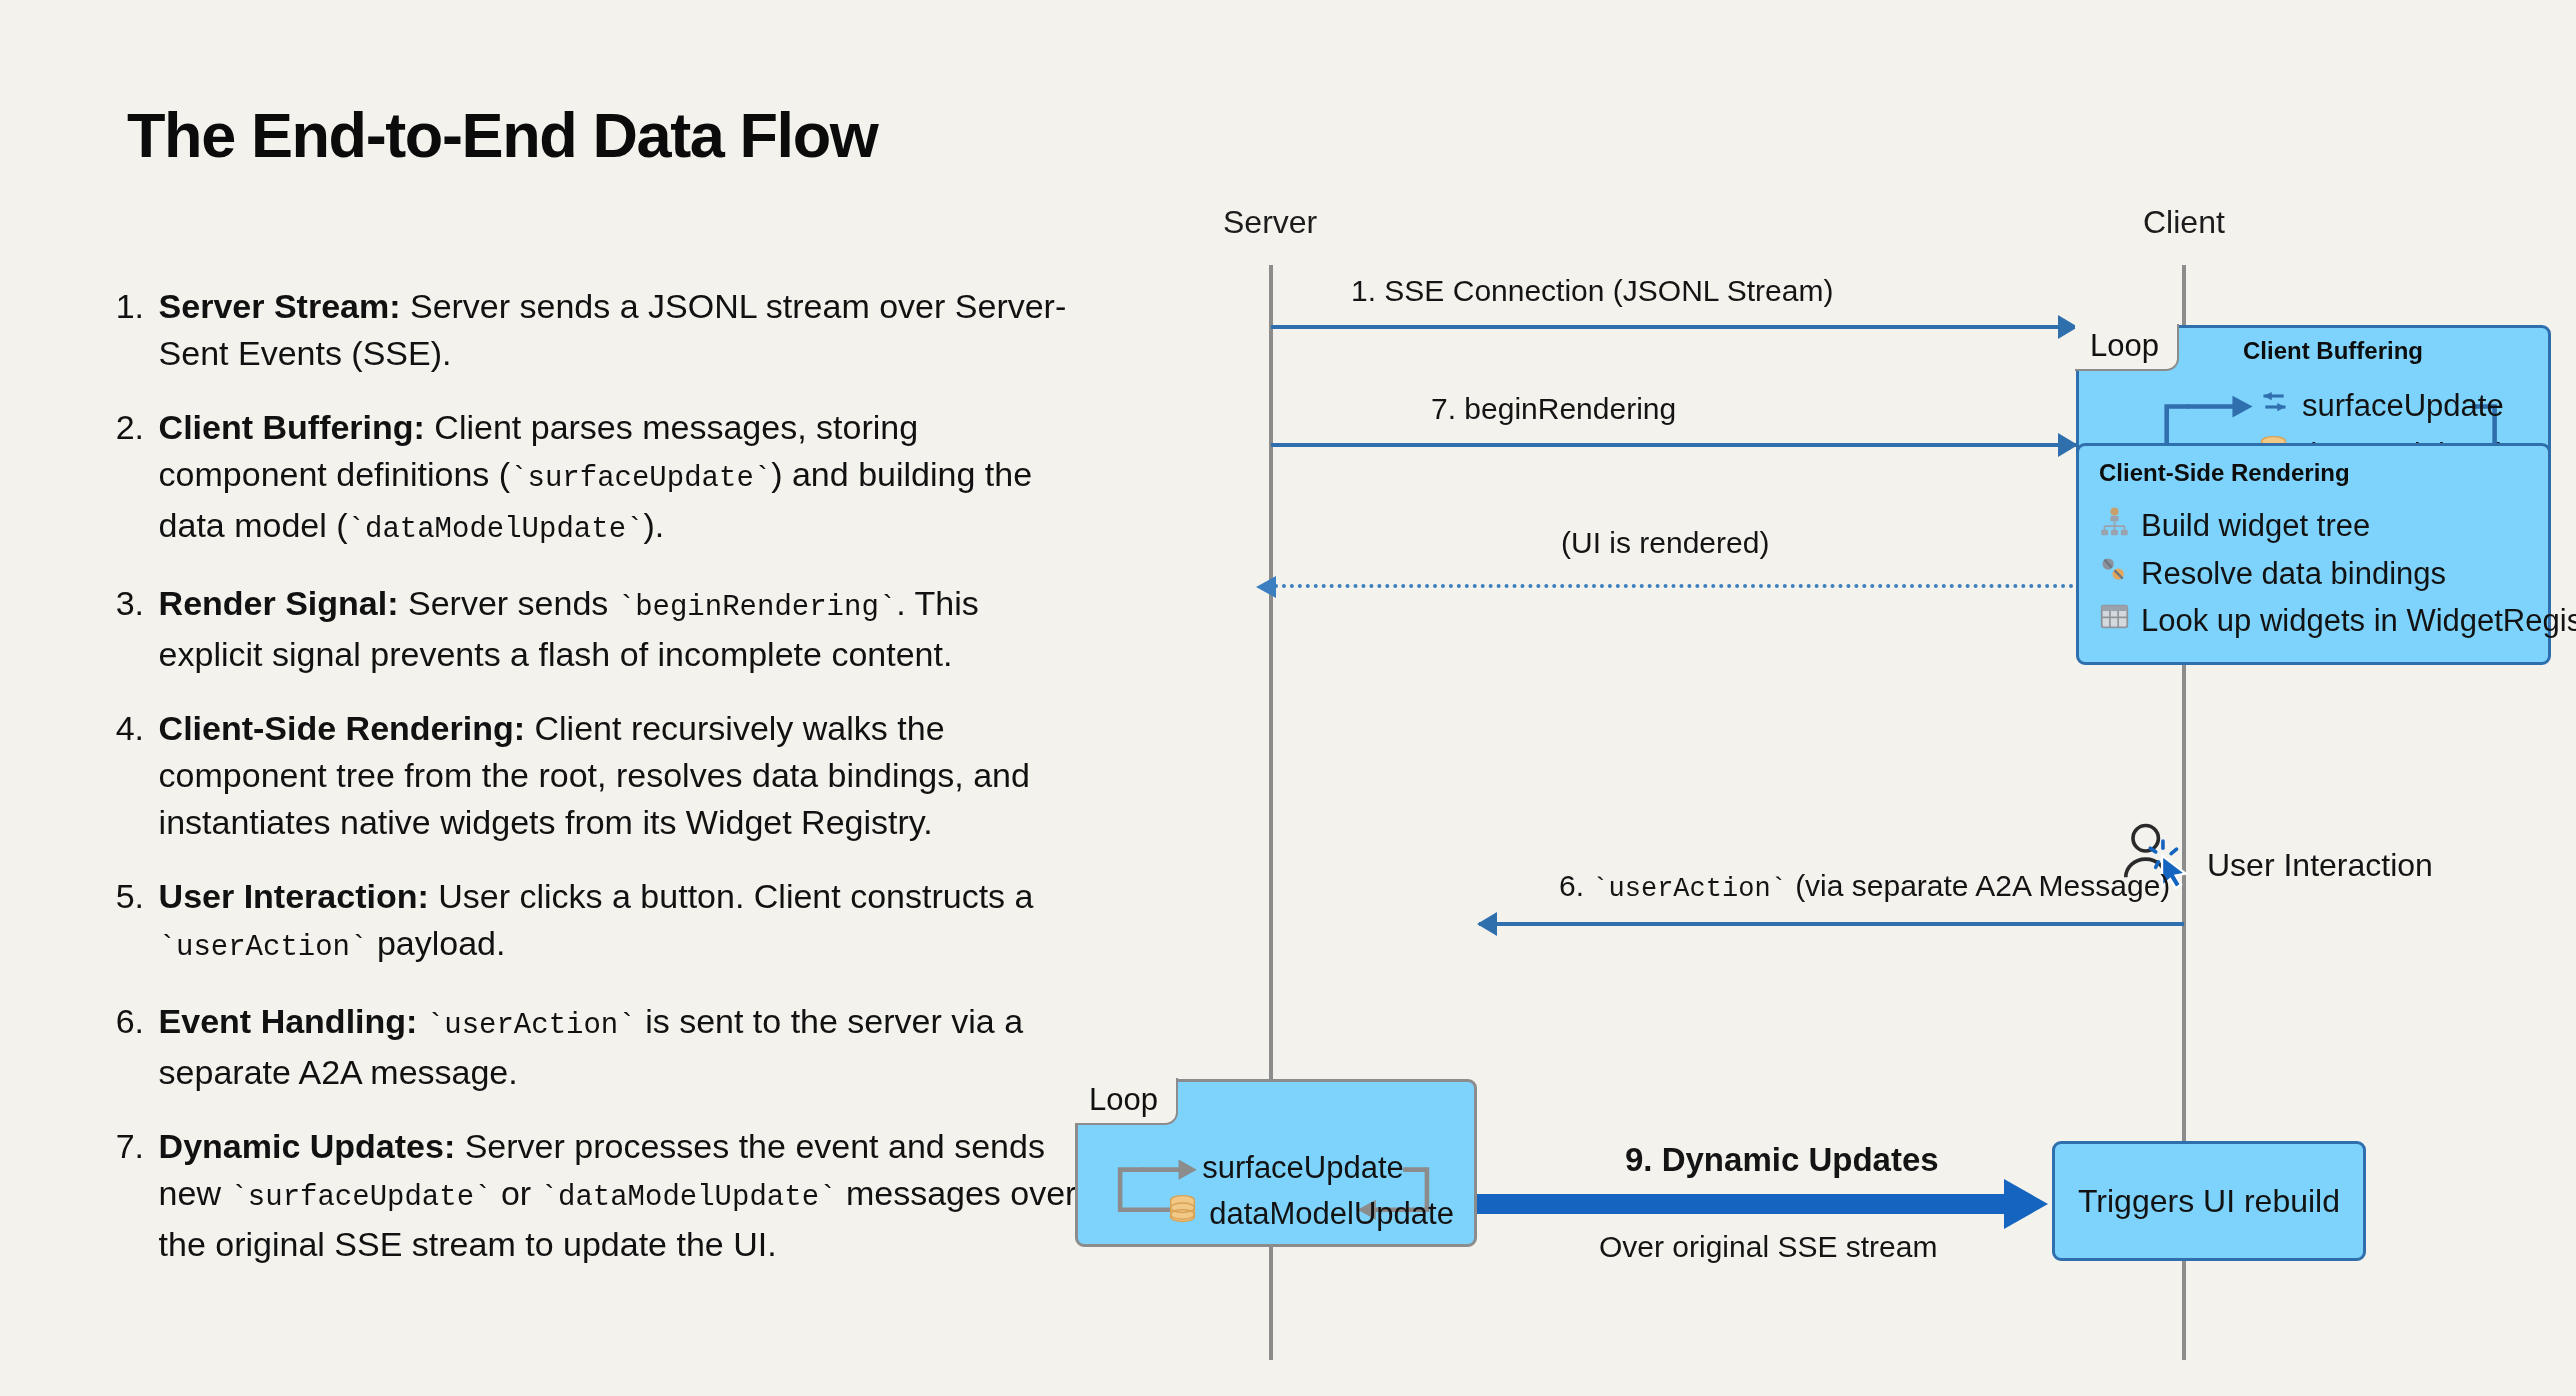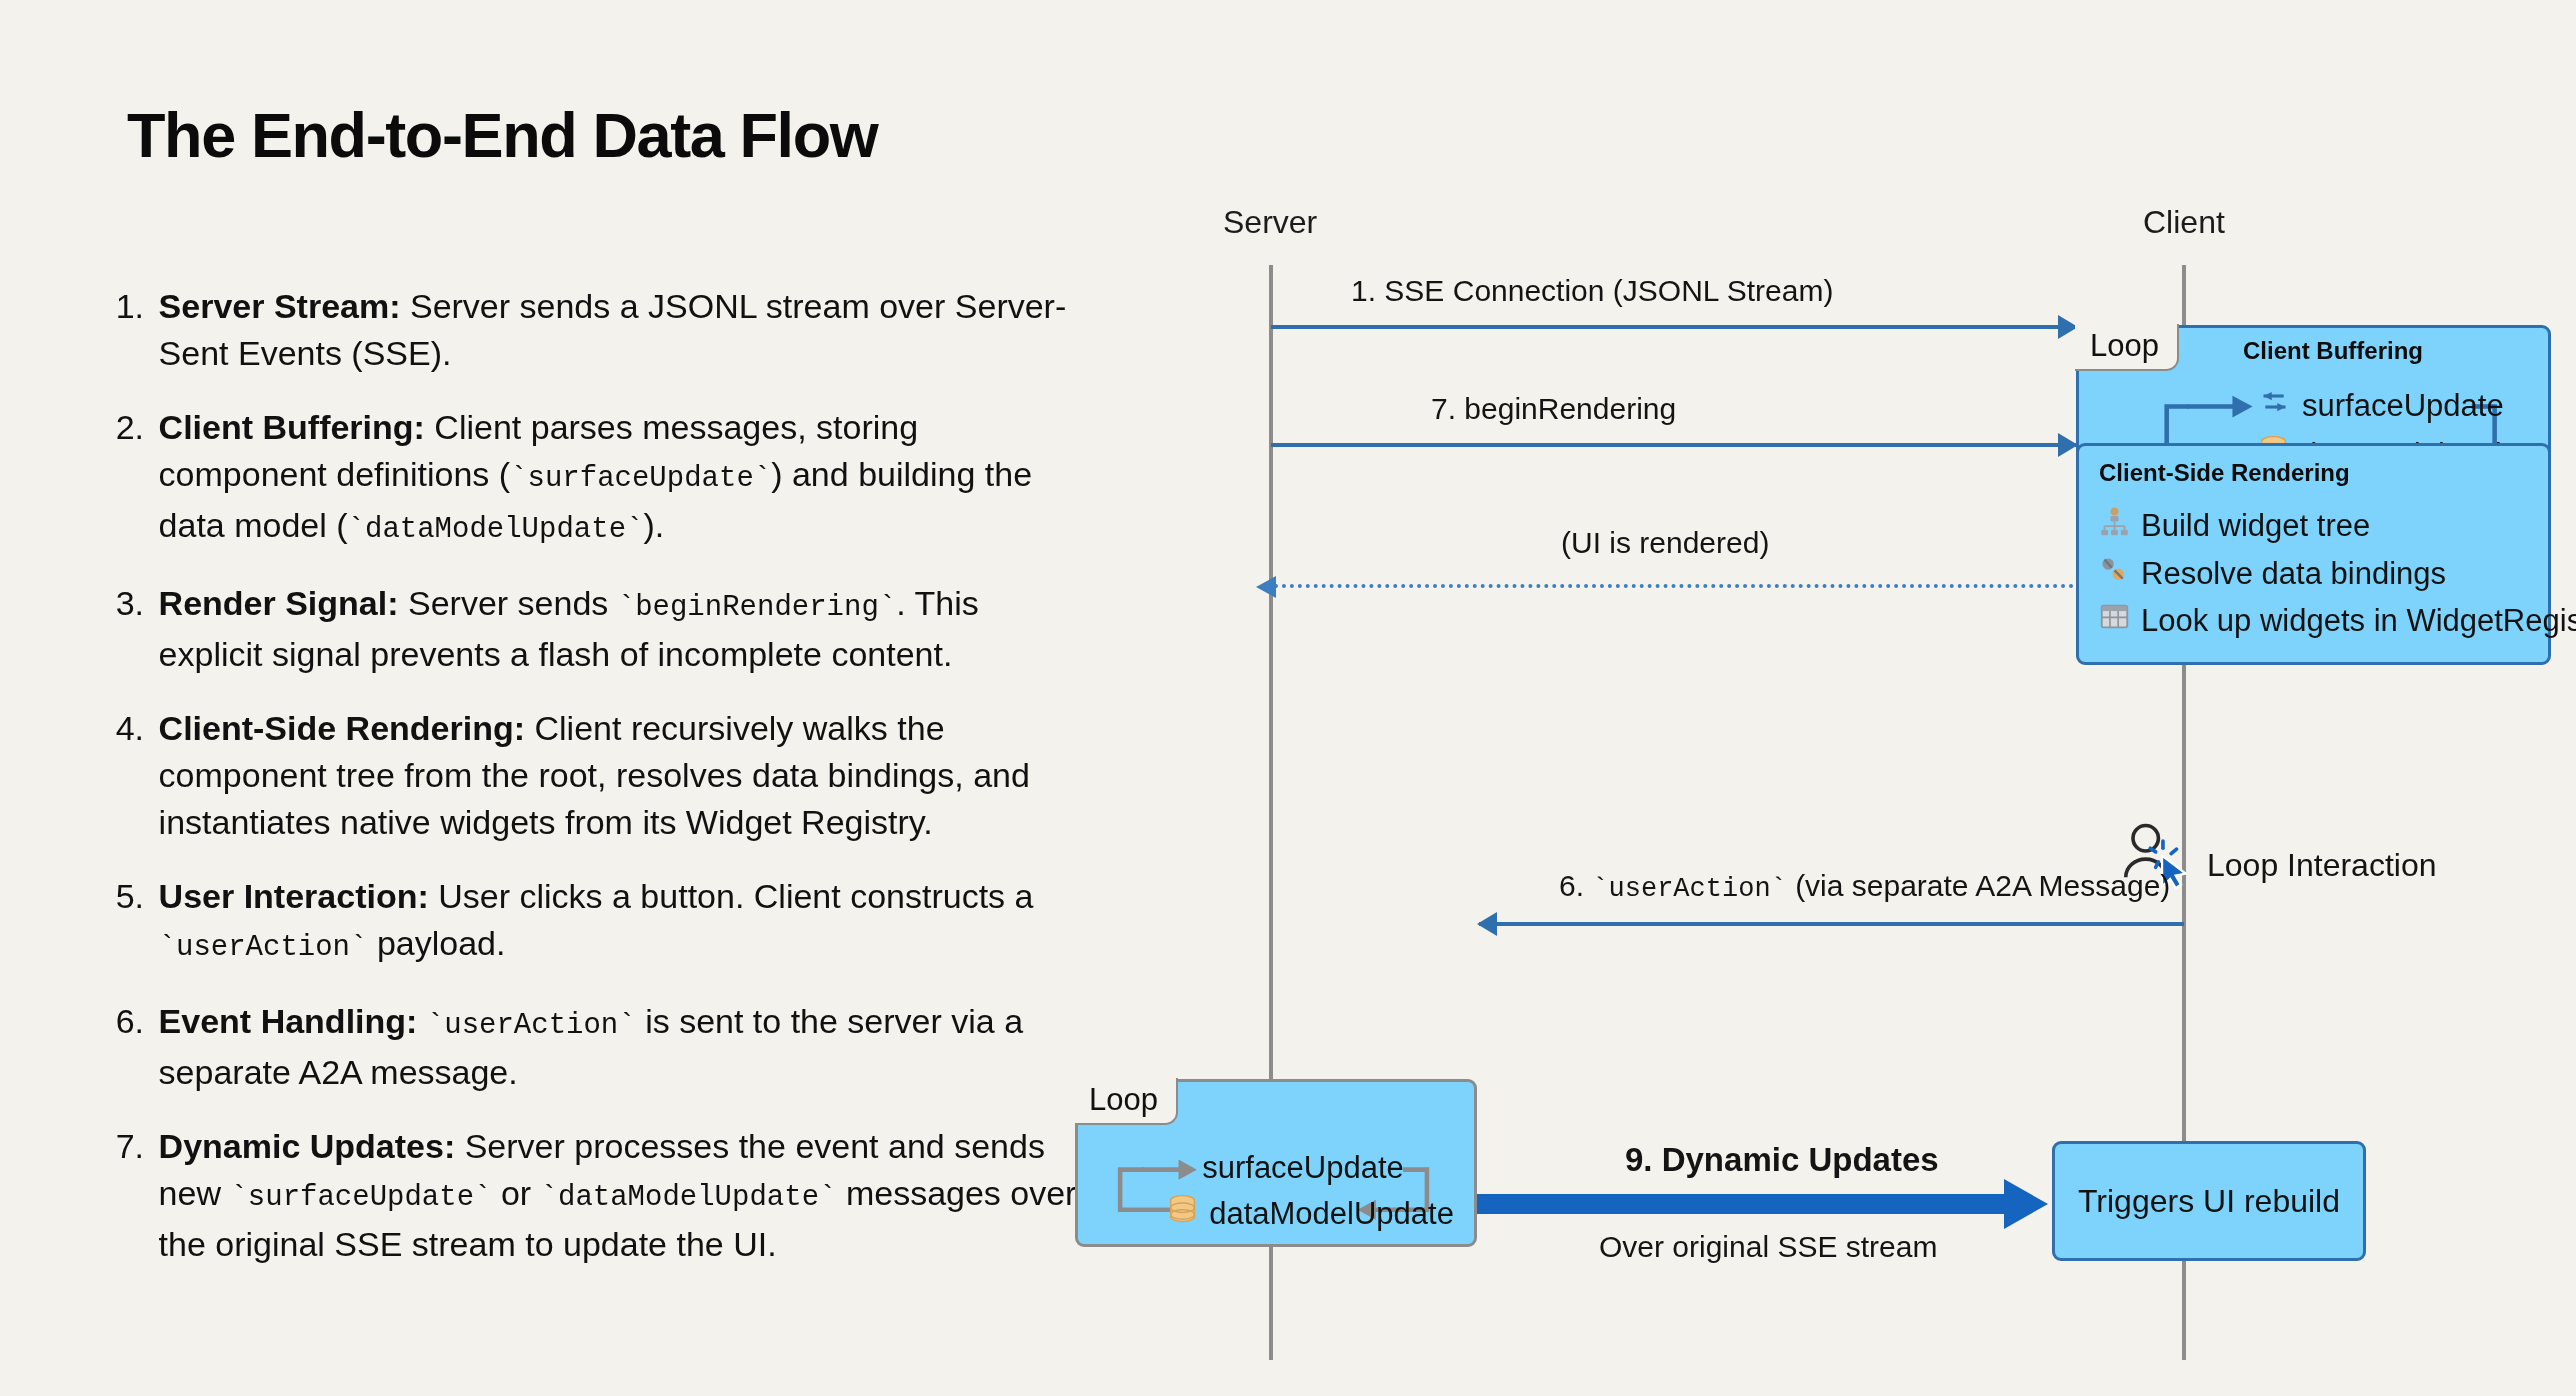--- a/index.html
+++ b/index.html
@@ -284,21 +284,21 @@
         <path d="M8 62 a22 20 0 0 1 44 0" fill="none" stroke="#2a2a2a" stroke-width="4"></path>
         <g stroke="#1565c0" stroke-width="4" stroke-linecap="round">
           <path d="M49 30 L49 22"></path>
           <path d="M41 34 L35 30"></path>
           <path d="M58 36 L64 31"></path>
           <path d="M44 45 L41 51"></path>
         </g>
         <polygon points="48,38 48,72 57,64 63,74 69,70 63,60 74,58" fill="#1565c0" stroke="#ffffff" stroke-width="2.5"></polygon>
       </svg>
     </div>
-    <div class="uiact-label" style="left:1130px;top:619px;">Loop Interaction</div>
+    <div class="uiact-label" style="left:1130px;top:619px;">User Interaction</div>
 
 
     <div class="msg-label" style="left:482px;top:641px;"><span>6. </span><code>`userAction`</code><span> (via separate A2A Message)</span></div>
     <div class="arrow left" style="left:402px;top:694px;width:705px;"></div>
 
     <div class="box gray" style="left:-1.8px;top:851px;width:402px;height:168px;">
       <div class="loop-tab">Loop</div>
 
       <svg style="position:absolute;left:0;top:0;" width="402" height="168" viewBox="0 0 440 184">
         <path d="M 72 96 L 46 96 L 46 140 L 125 140" fill="none" stroke="#8c8c8c" stroke-width="5"></path>

